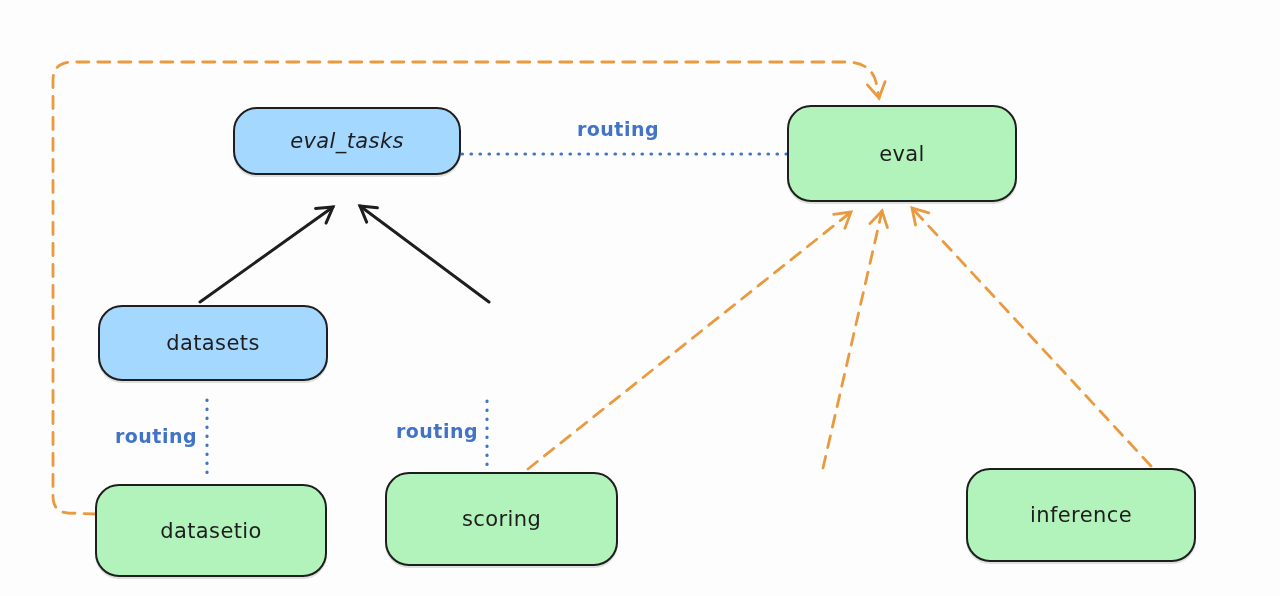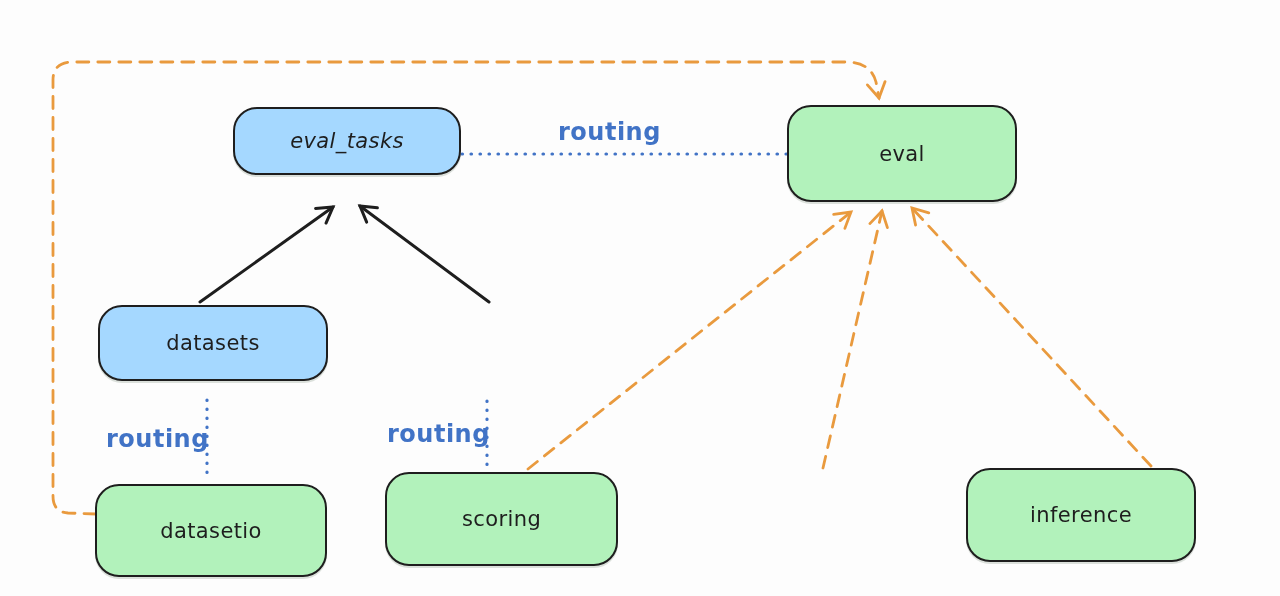--- a/index.html
+++ b/index.html
@@ -38,21 +38,22 @@
   .n-datasets{left:98px;top:305px;width:230px;height:76px;}
   .n-scoring-functions{left:378px;top:305px;width:232px;height:94px;}
   .n-datasetio{left:95px;top:476px;width:232px;height:93px;margin-top:8px;}
   .n-scoring{left:385px;top:472px;width:233px;height:94px;}
   .n-agents{left:708px;top:470px;width:230px;height:95px;}
   .n-inference{left:966px;top:468px;width:230px;height:94px;}
 
   .edge-label{
     position:absolute;
     color:var(--routing-blue);
-    font-size:24px;font-weight:600;letter-spacing:0.5px;
+    font-size:19px;font-weight:600;letter-spacing:0.5px;
+    text-align:center;
   }
   .l-top{left:558px;top:118px;width:120px;}
   .l-datasets{left:106px;top:425px;width:100px;}
   .l-scoring{left:387px;top:420px;width:100px;}
 
   .stroke-dotted-blue{
     stroke:var(--routing-blue);stroke-width:3.2;fill:none;
     stroke-dasharray:0.5 8.5;stroke-linecap:round;
   }
   .stroke-solid-black{

